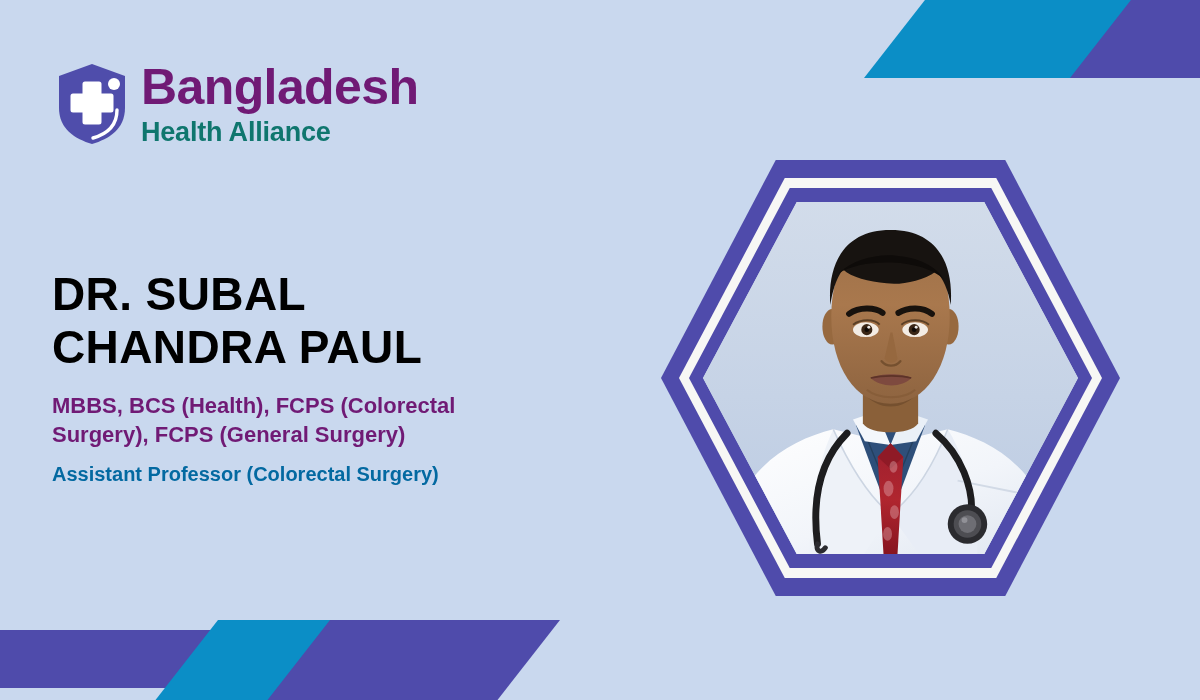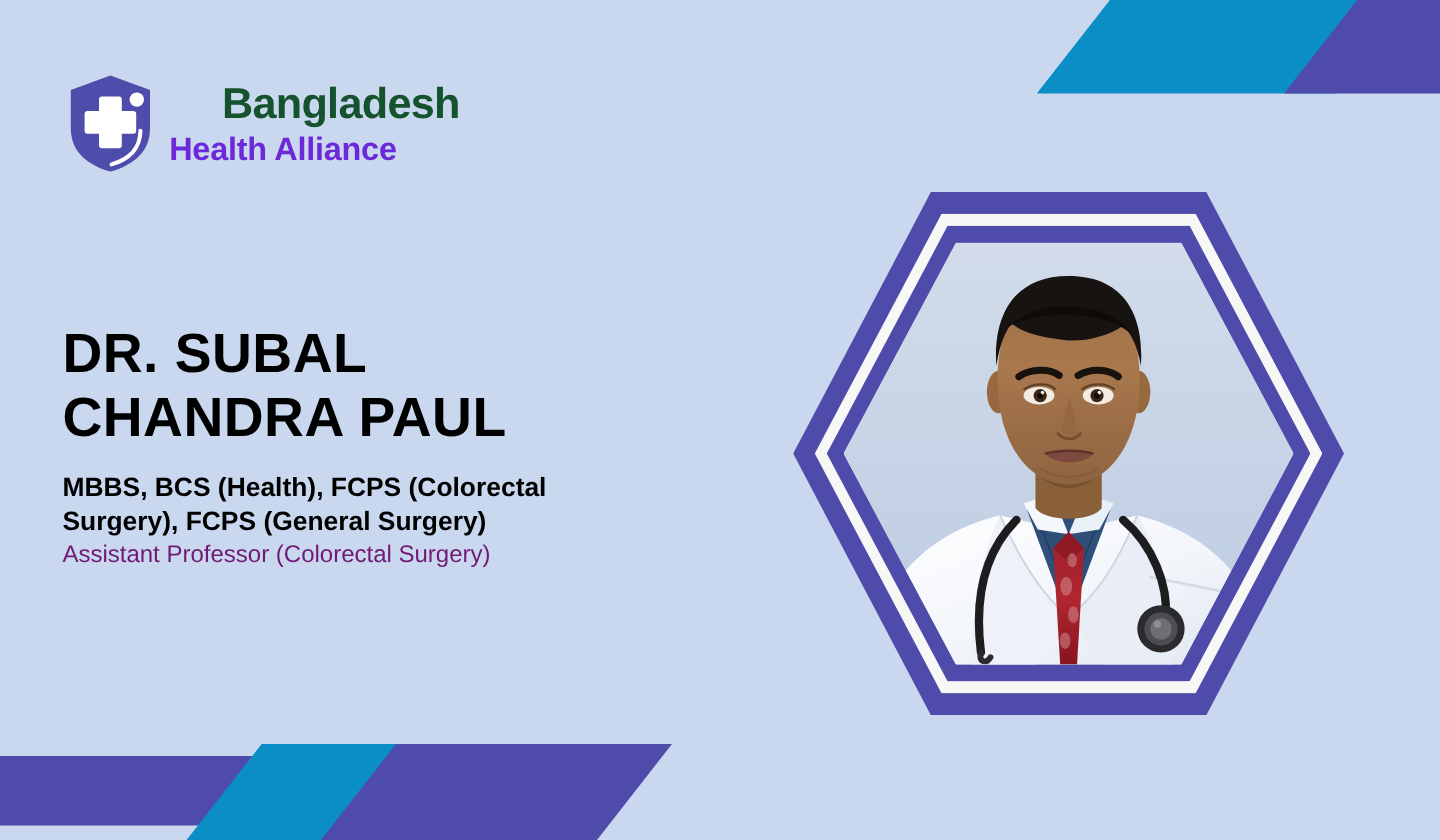--- a/index.html
+++ b/index.html
@@ -57,48 +57,48 @@
   }
 
   
   #logo-block {
     position:absolute; left:55px; top:62px;
     display:flex; align-items:center; gap:12px;
   }
   #logo-mark { width:74px; height:82px; display:block; }
   .logo-words { display:flex; flex-direction:column; line-height:1; }
   #logo-title {
-    font-size:36px; font-weight:bold; color:#14532d;
+    font-size:50px; font-weight:bold; color:#701a75;
     letter-spacing:-0.6px;
-    margin-left:44px;
   }
   #logo-sub {
-    font-size:27px; font-weight:bold; color:#6d28d9;
+    font-size:27px; font-weight:bold; color:#0f766e;
     letter-spacing:-0.2px; margin-top:7px;
   }
 
   
   #info-block {
     position:absolute; left:52px; top:268px;
     width:560px;
   }
   #doctor-name {
     font-size:46px; font-weight:bold; color:#000000;
     line-height:1.16; letter-spacing:0.4px;
     text-transform:uppercase;
     white-space:pre-line;
   }
   #doctor-quals {
     margin-top:16px;
-    font-size:22px; font-weight:bold; color:#000000;
+    font-size:22px; font-weight:bold; color:#701a75;
     line-height:1.32;
     width:500px;
   }
   #doctor-position {
-    font-size:20px; font-weight:normal; color:#701a75;
+    margin-top:12px;
+    font-size:20px; font-weight:bold; color:#0369a1;
     line-height:1.3;
   }
 
   
   #portrait-wrap {
     position:absolute;
     left:661px; top:160px;
     width:459px; height:436px;
   }
   .hexlayer { position:absolute; inset:0; }

